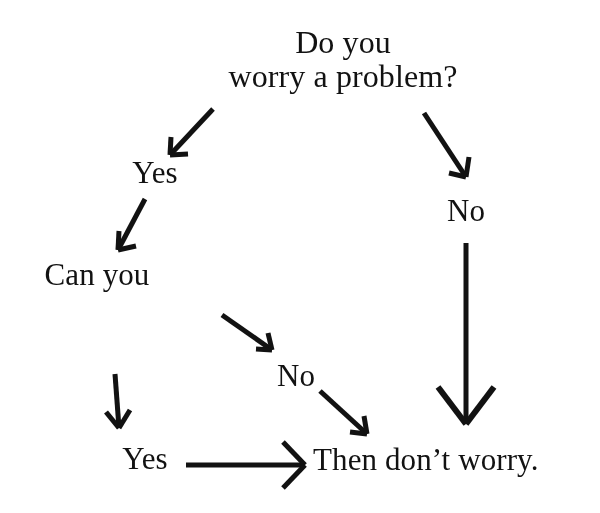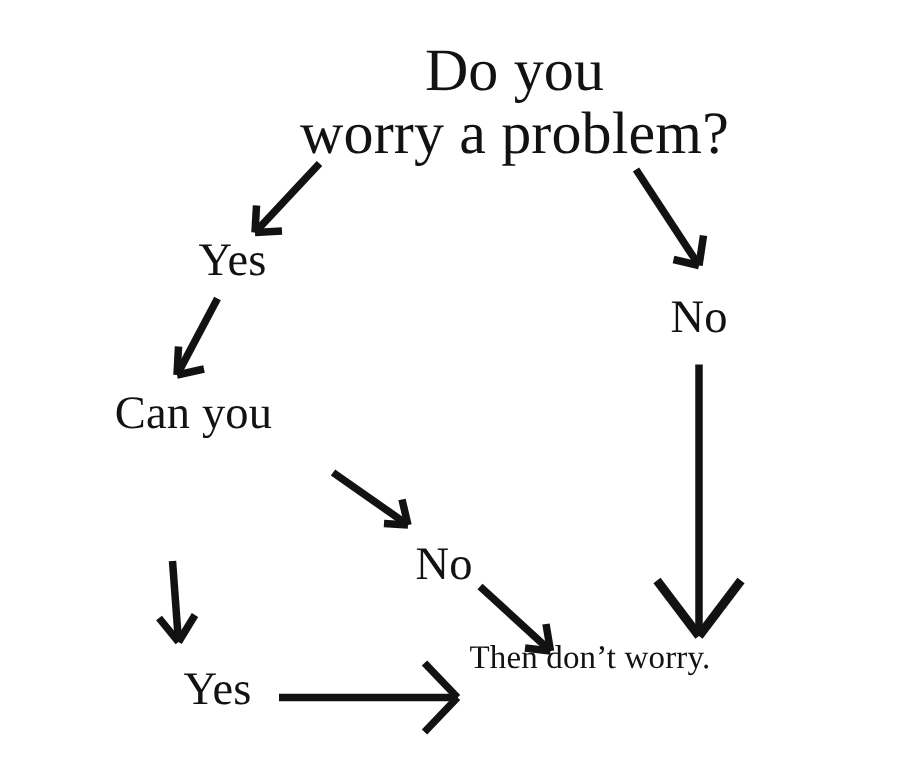--- a/index.html
+++ b/index.html
@@ -23,27 +23,27 @@
     line-height: 1.06;
     white-space: nowrap;
     color: #121212;
     letter-spacing: 0.1px;
   }
   .node .line {
     display: block;
     white-space: nowrap;
   }
   
-  #node-root      { left: 343px; top: 26px;  transform: translateX(-50%); font-size: 40px; }
+  #node-root      { left: 343px; top: 26px;  transform: translateX(-50%); font-size: 32px; }
   #node-yes-1     { left: 155px; top: 157px; transform: translateX(-50%); font-size: 31px; }
-  #node-can-do    { left: 129px; top: 259px; transform: translateX(-50%); font-size: 31px; }
+  #node-can-do    { left: 97px; top: 259px; transform: translateX(-50%); font-size: 31px; }
   #node-no-right  { left: 466px; top: 195px; transform: translateX(-50%); font-size: 31px; }
   #node-no-mid    { left: 296px; top: 360px; transform: translateX(-50%); font-size: 31px; }
   #node-yes-2     { left: 145px; top: 443px; transform: translateX(-50%); font-size: 31px; }
-  #node-outcome   { left: 313px; top: 426px; font-size: 22px; text-align: left; }
+  #node-outcome   { left: 313px; top: 444px; font-size: 31px; text-align: left; }
 
   #arrow-layer {
     position: absolute;
     left: 0;
     top: 0;
     width: 600px;
     height: 513px;
     pointer-events: none;
   }
   #arrow-layer path,

